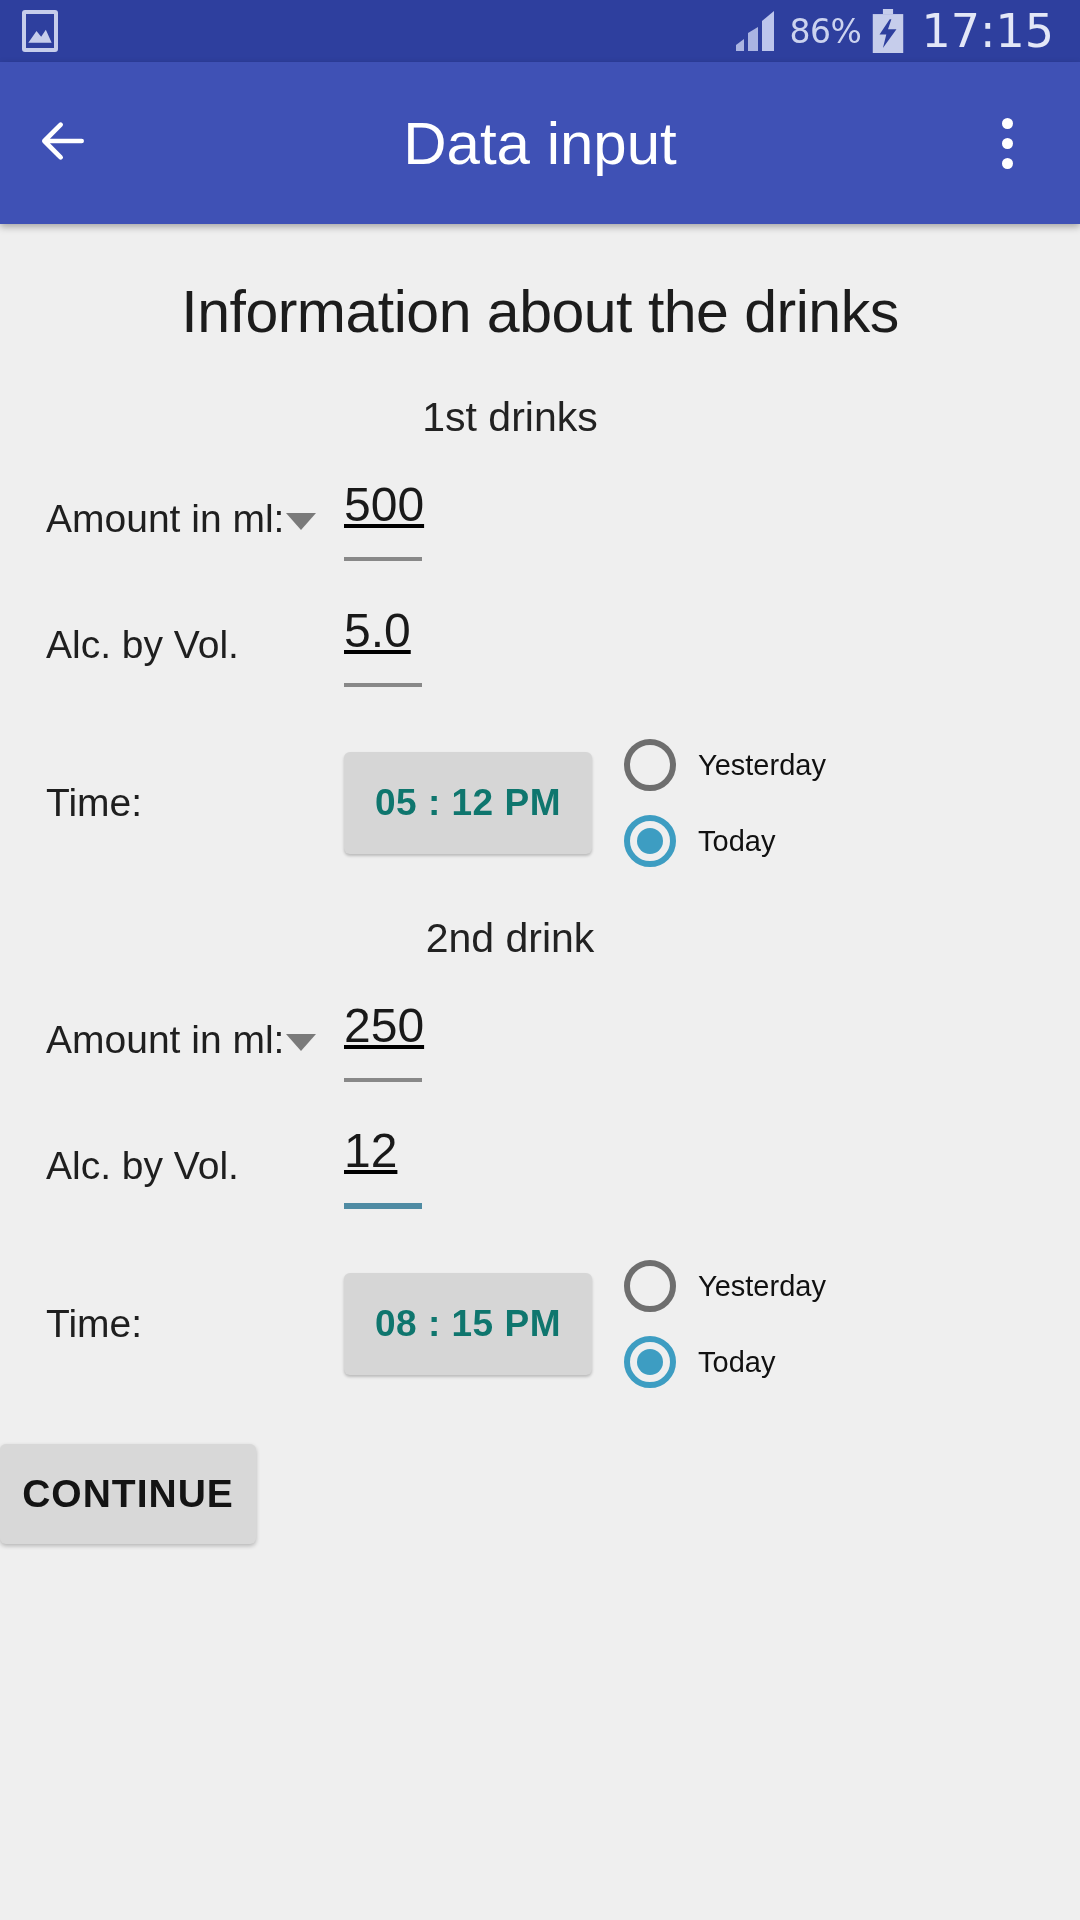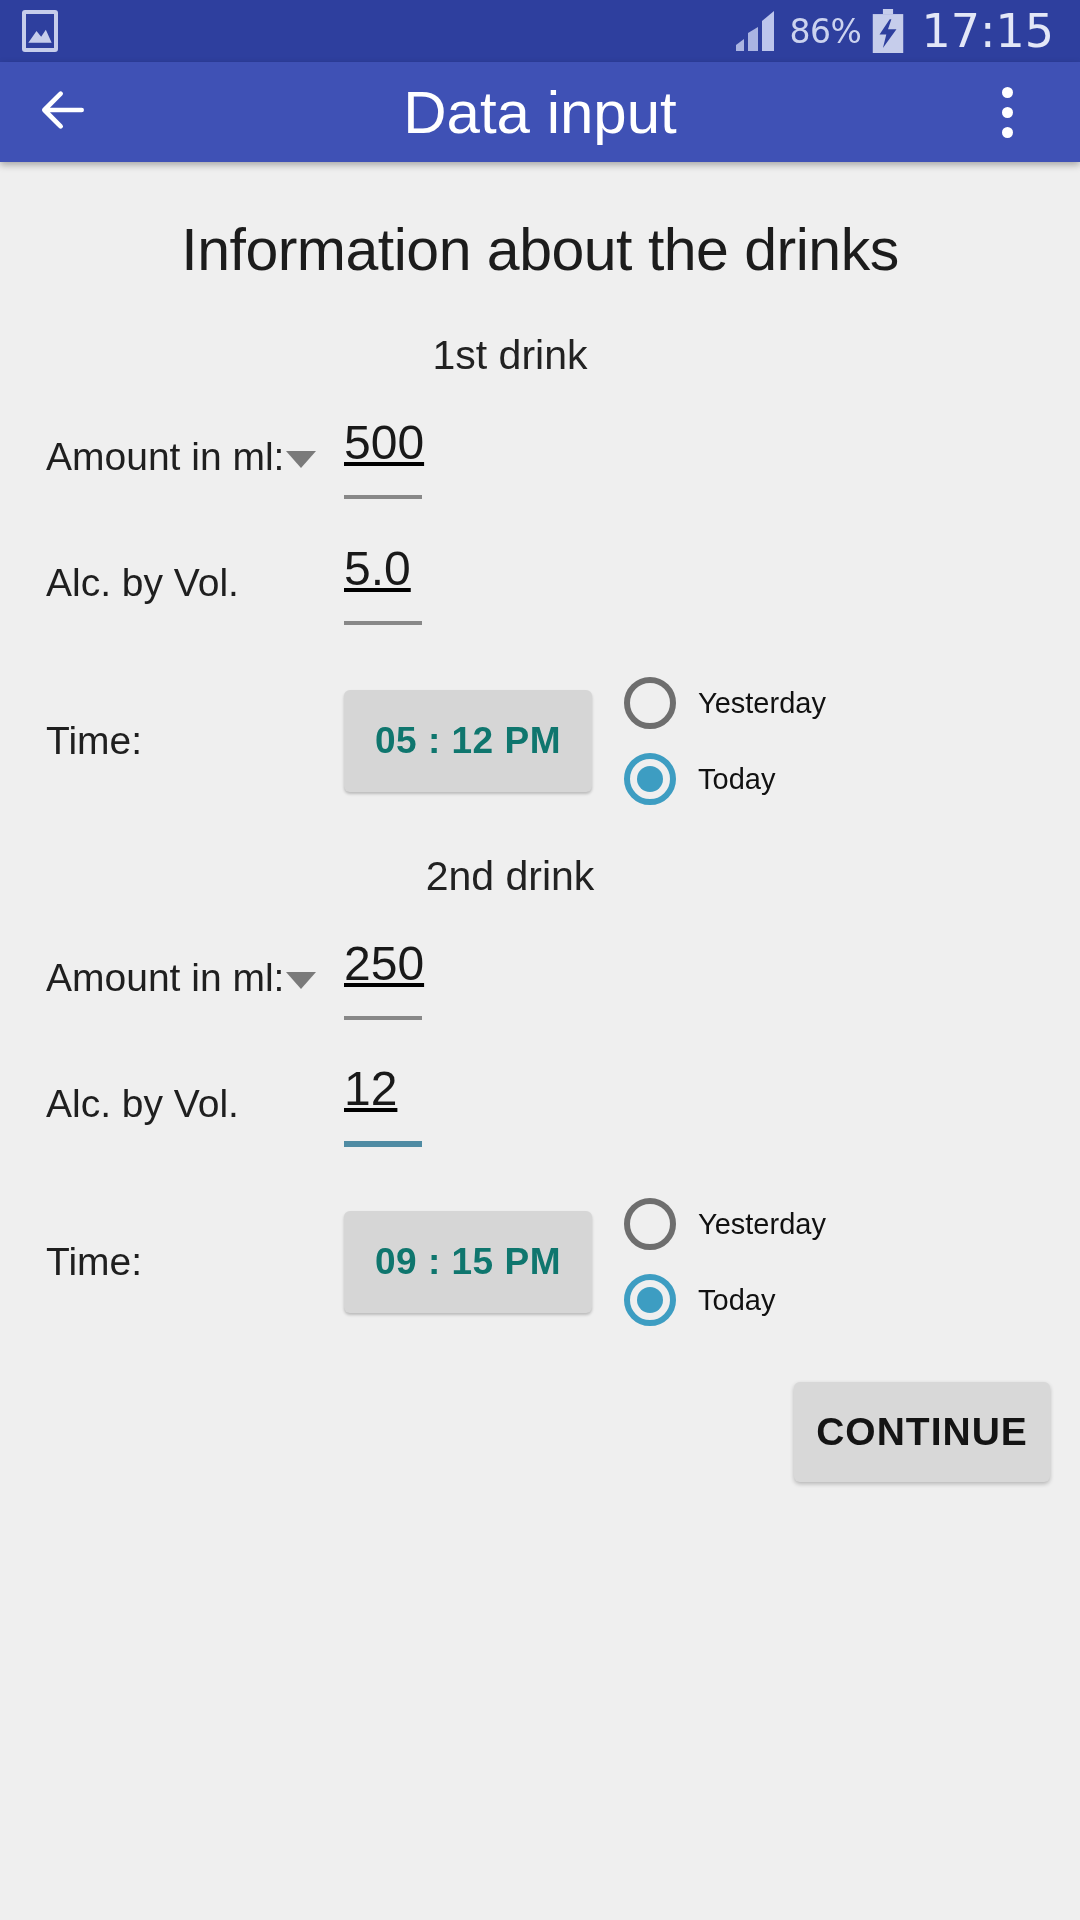--- a/index.html
+++ b/index.html
@@ -60,21 +60,21 @@
     font-size: 46px;
     color: #e3e7f7;
     letter-spacing: 0px;
     margin-left: 6px;
     font-family: "DejaVu Sans", sans-serif;
     line-height: 1;
   }
 
   
   .app-bar {
-    height: 100px;
+    height: 162px;
     background: #3f51b5;
     display: flex;
     align-items: center;
     padding: 0 40px 0 24px;
     position: relative;
     box-shadow: 0 3px 7px rgba(0,0,0,0.30);
     z-index: 5;
   }
   .back-btn {
     width: 78px; height: 78px;
@@ -254,21 +254,21 @@
   .time-row {
     display: flex;
     align-items: center;
     padding-left: 46px;
     margin-top: 46px;
   }
 
   
   .continue-wrap {
     display: flex;
-    justify-content: flex-end;
+    justify-content: flex-start;
     margin-top: 56px;
     padding-right: 30px;
   }
   .continue-btn {
     background: #d8d8d8;
     border-radius: 6px;
     min-width: 256px;
     height: 100px;
     display: flex;
     align-items: center;
@@ -331,21 +331,21 @@
       <span></span>
       <span></span>
     </div>
   </div>
 
   <div class="content">
 
     <div class="page-heading">Information about the drinks</div>
 
     <div>
-      <div class="drink-heading">1st drink</div>
+      <div class="drink-heading">1st drinks</div>
 
       <div class="field-row">
         <div class="field-label label-amount">
           <span>Amount in ml:</span>
           <span class="caret"></span>
         </div>
         <div class="text-field">
           <div class="value">500</div>
           <div class="underline"></div>
         </div>
@@ -392,21 +392,21 @@
       <div class="field-row">
         <div class="field-label label-alc">Alc. by Vol.</div>
         <div class="text-field focused">
           <div class="value">12</div>
           <div class="underline"></div>
         </div>
       </div>
 
       <div class="time-row">
         <div class="field-label label-time">Time:</div>
-        <div class="time-btn">09 : 15 PM</div>
+        <div class="time-btn">08 : 15 PM</div>
         <div class="radio-group">
           <div class="radio-item">
             <span class="radio-dot"></span>
             <span class="radio-label">Yesterday</span>
           </div>
           <div class="radio-item checked">
             <span class="radio-dot"></span>
             <span class="radio-label">Today</span>
           </div>
         </div>

